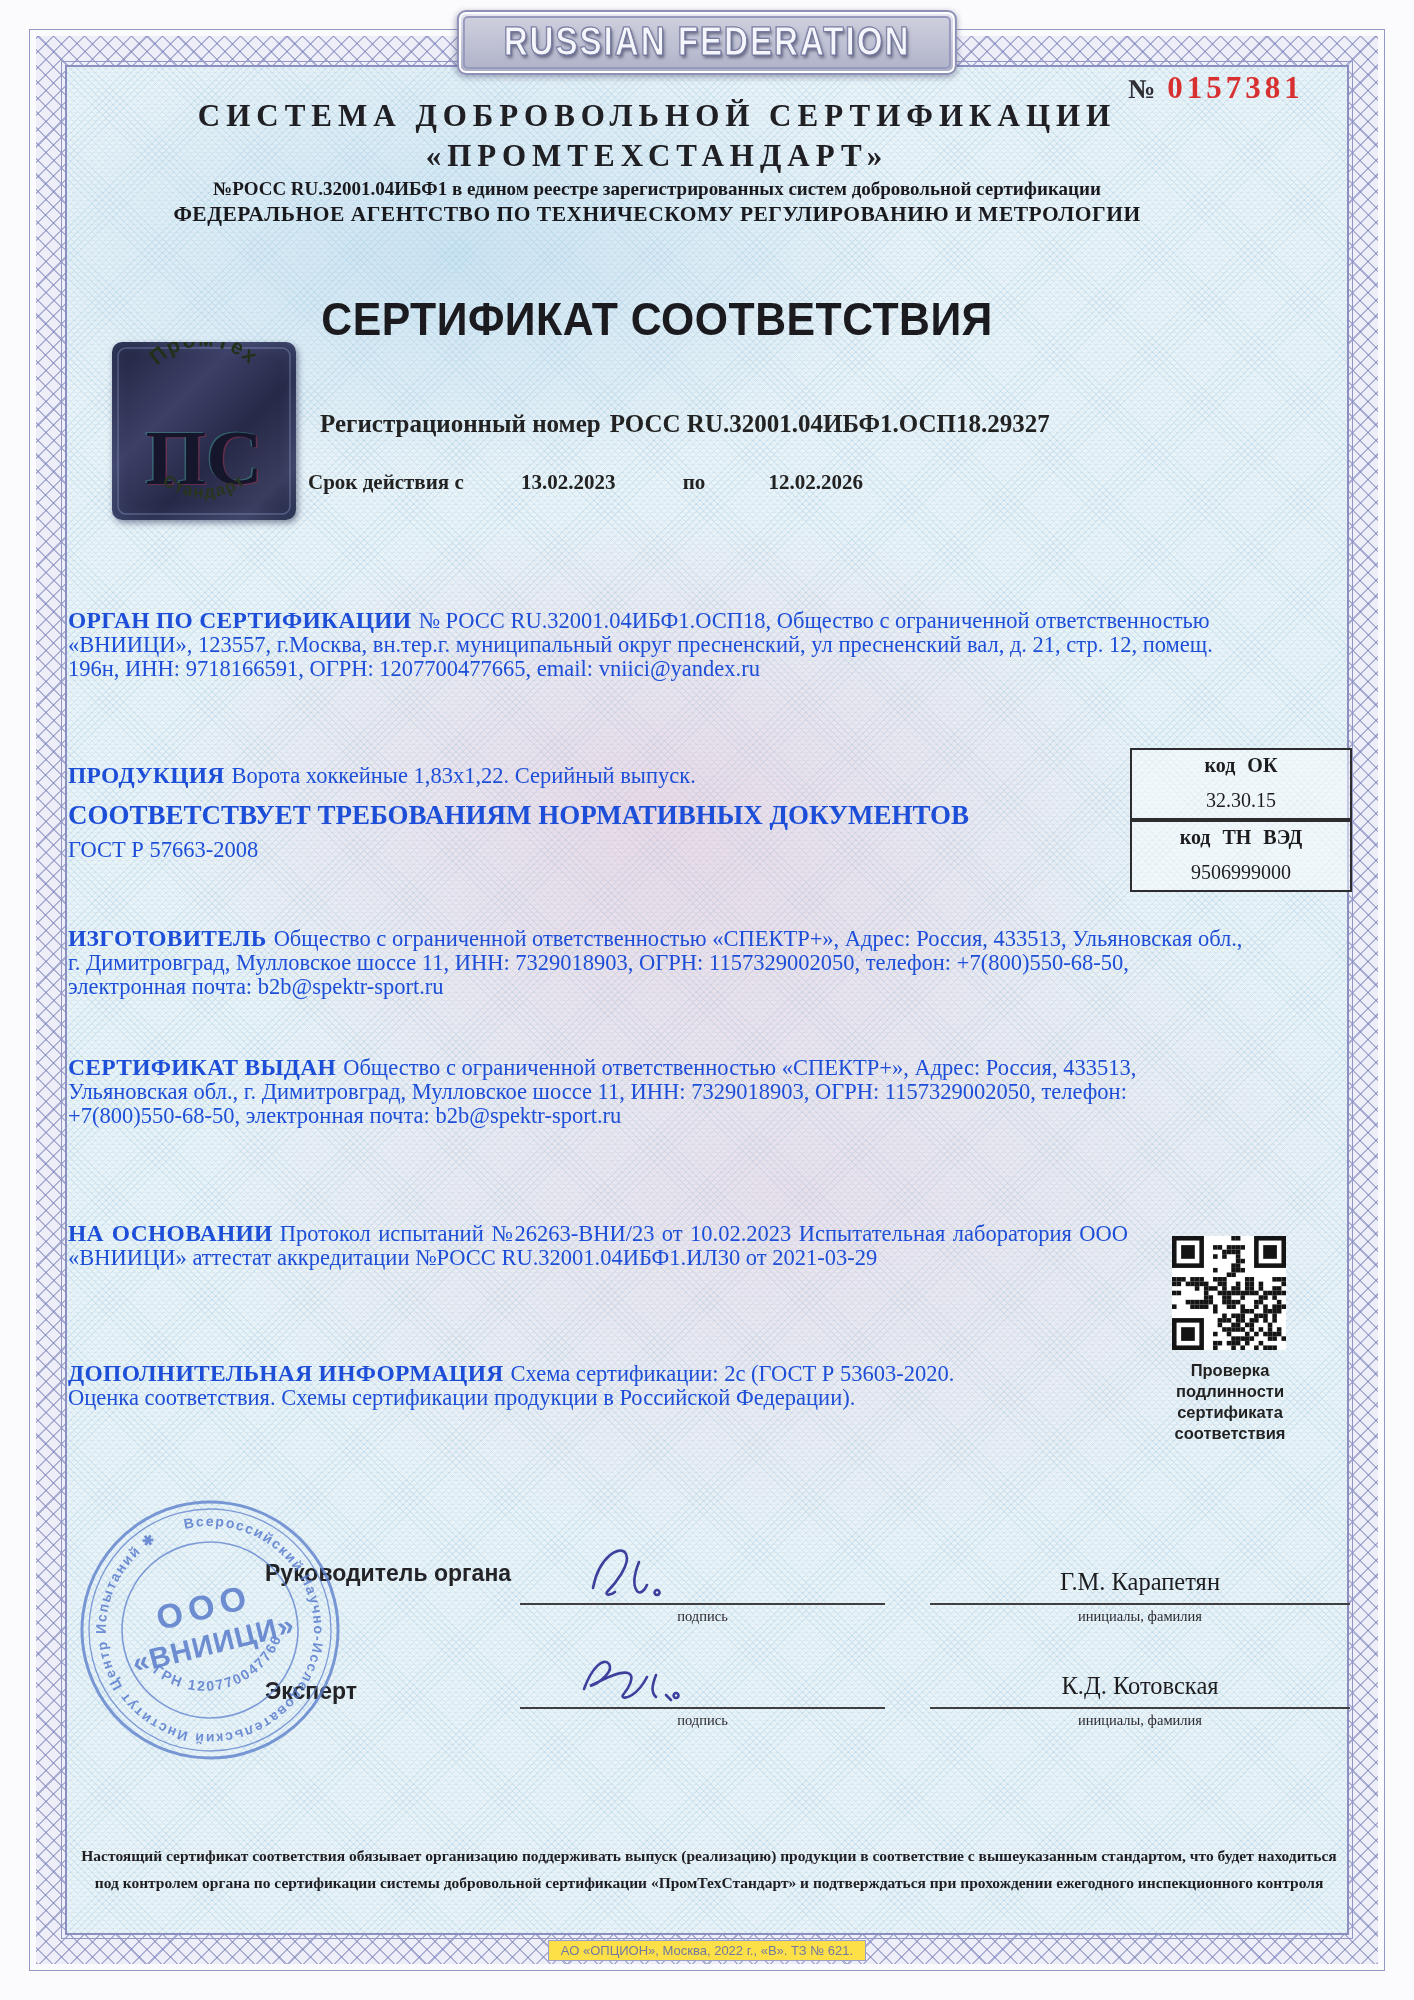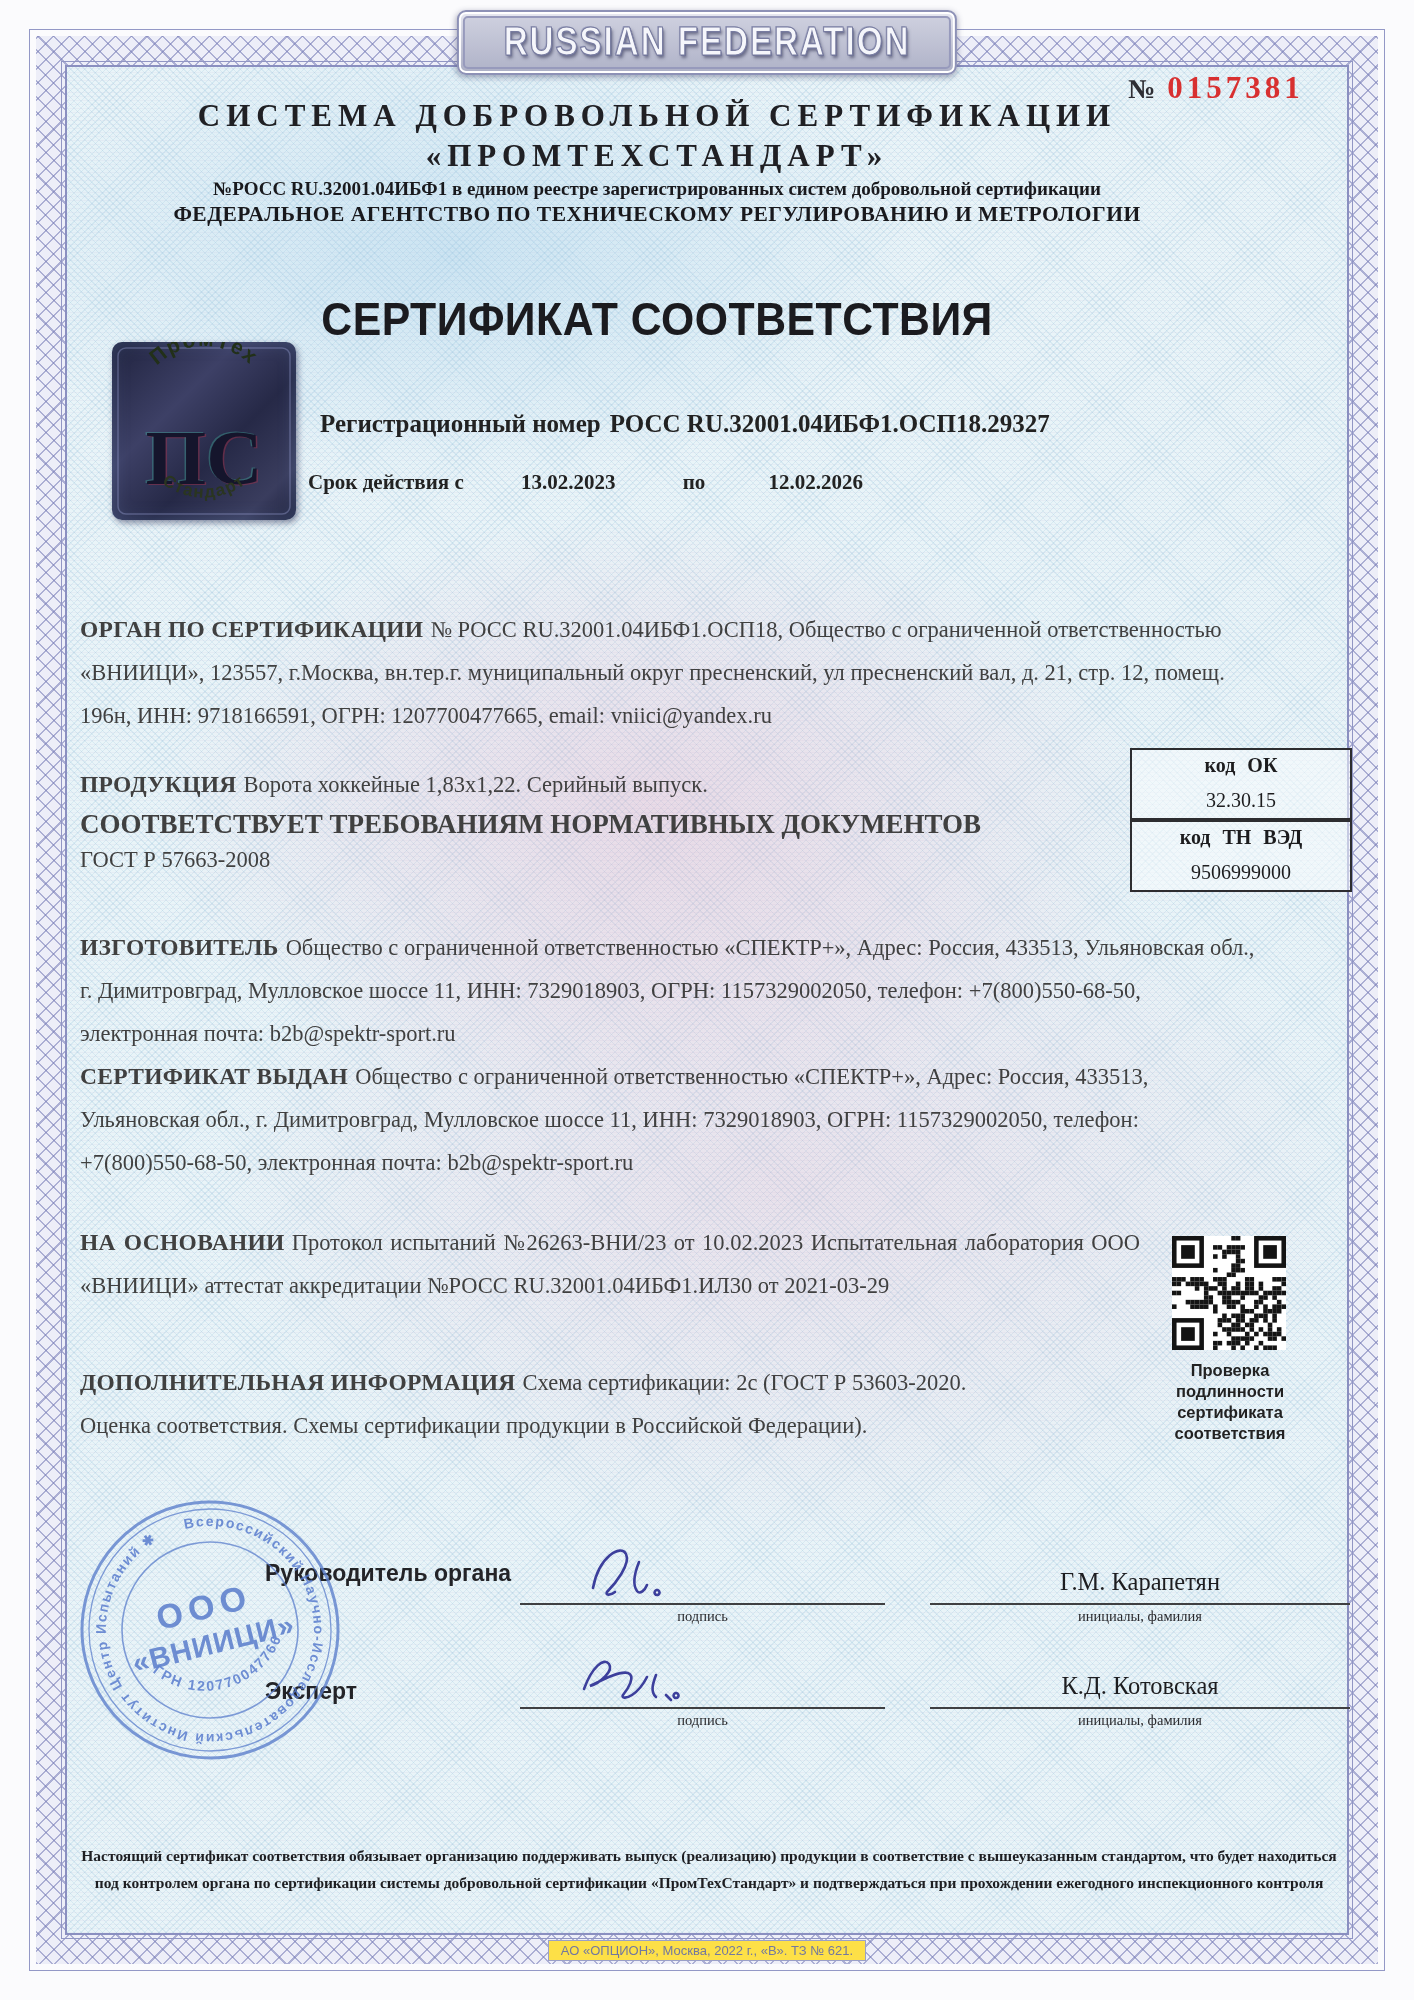--- a/index.html
+++ b/index.html
@@ -69,21 +69,21 @@
     box-shadow:2px 3px 6px rgba(40,42,80,.5), inset 0 0 18px rgba(120,160,210,.25);
   }
   
   .reg-line{position:absolute;left:320px;top:402px;font-size:25px;font-weight:bold;color:#222;z-index:5;margin-top:8px;}
   .reg-line .l{margin-right:9px;}
   .validity{position:absolute;left:308px;top:470px;font-size:21px;font-weight:bold;color:#222;z-index:5;}
   .validity .d1{margin-left:52px;}
   .validity .po{margin-left:62px;}
   .validity .d2{margin-left:58px;}
   
-  .para{position:absolute;left:80px;font-size:22.5px;line-height:43px;color:#404040;z-index:5;}
+  .para{position:absolute;left:68px;font-size:22.5px;line-height:24px;color:#1d4ed8;z-index:5;}
   .para .lbl{font-weight:bold;font-size:23.5px;letter-spacing:.3px;margin-right:7px;}
   .p-organ{top:585px;width:1190px;}
   .p-product{top:740px;width:1040px;}
   .p-conf-label{top:803px;width:1040px;font-weight:bold;font-size:27px;}
   .p-conf-text{top:838px;width:1040px;}
   .p-manuf{top:903px;width:1180px;}
   .p-issued{top:1032px;width:1090px;}
   .p-basis{top:1198px;width:1060px;text-align:justify;}
   .p-add{top:1338px;width:940px;}
   

